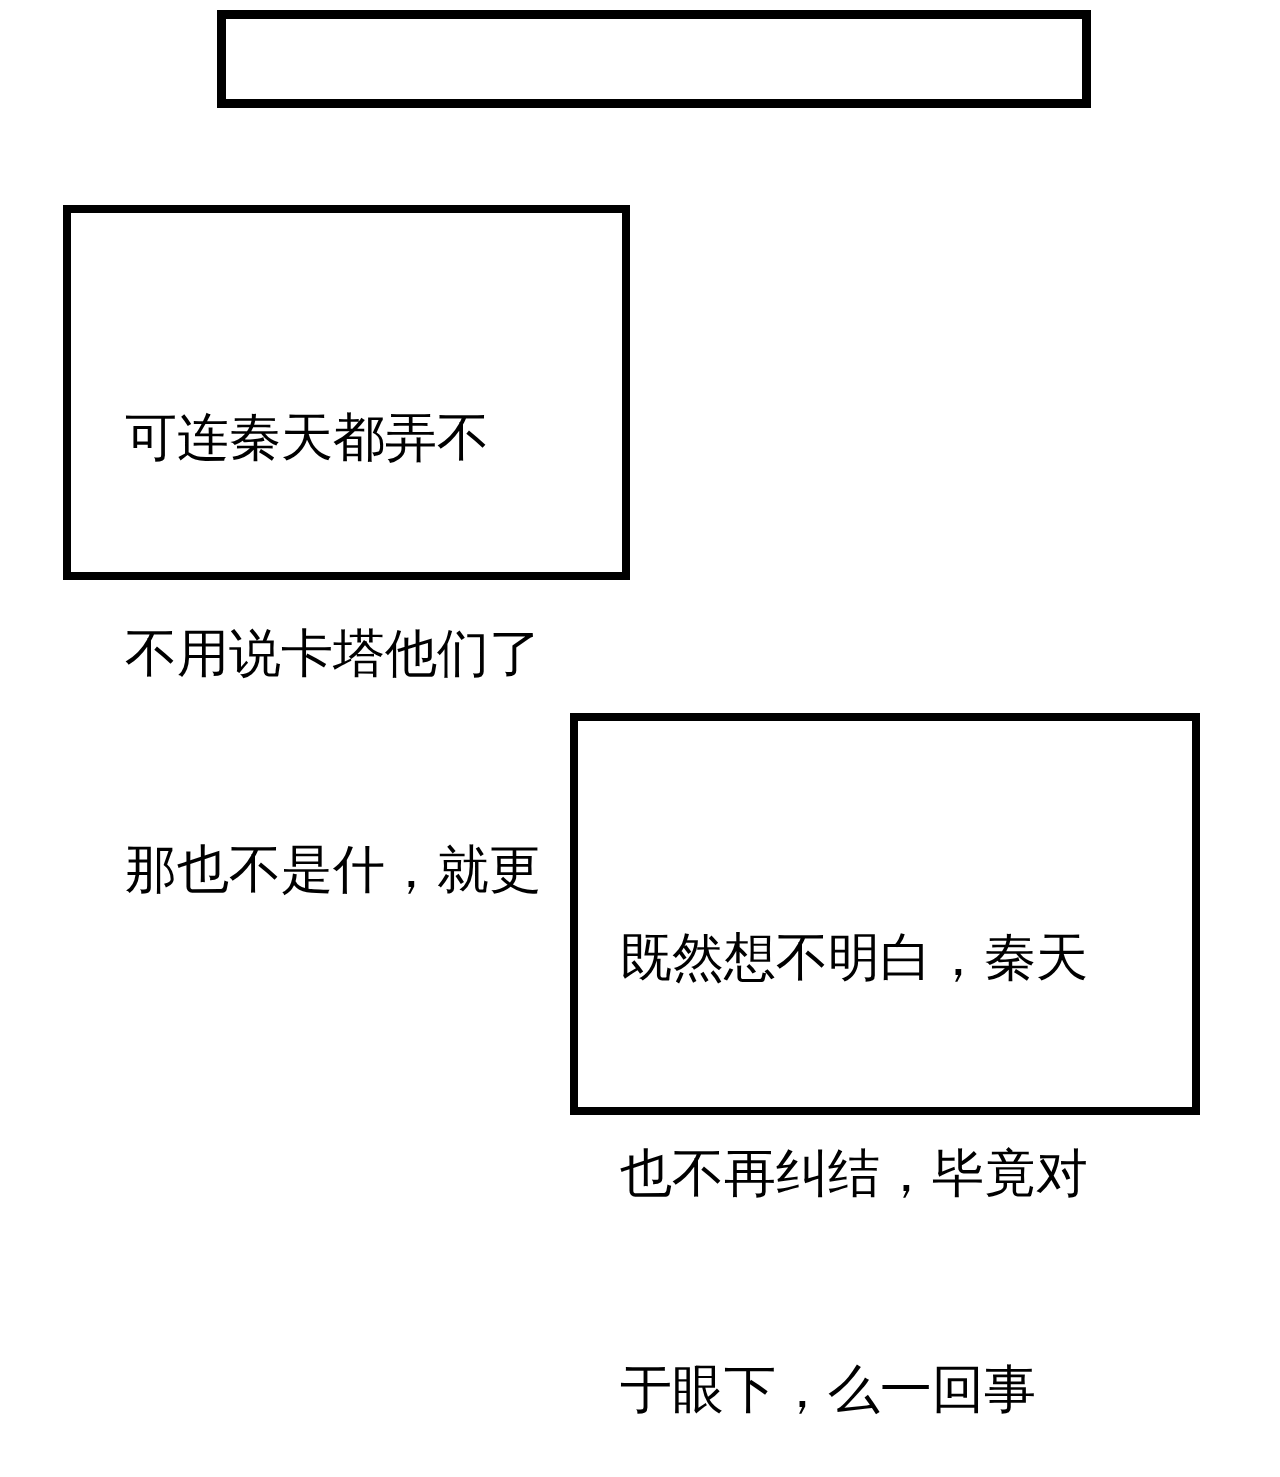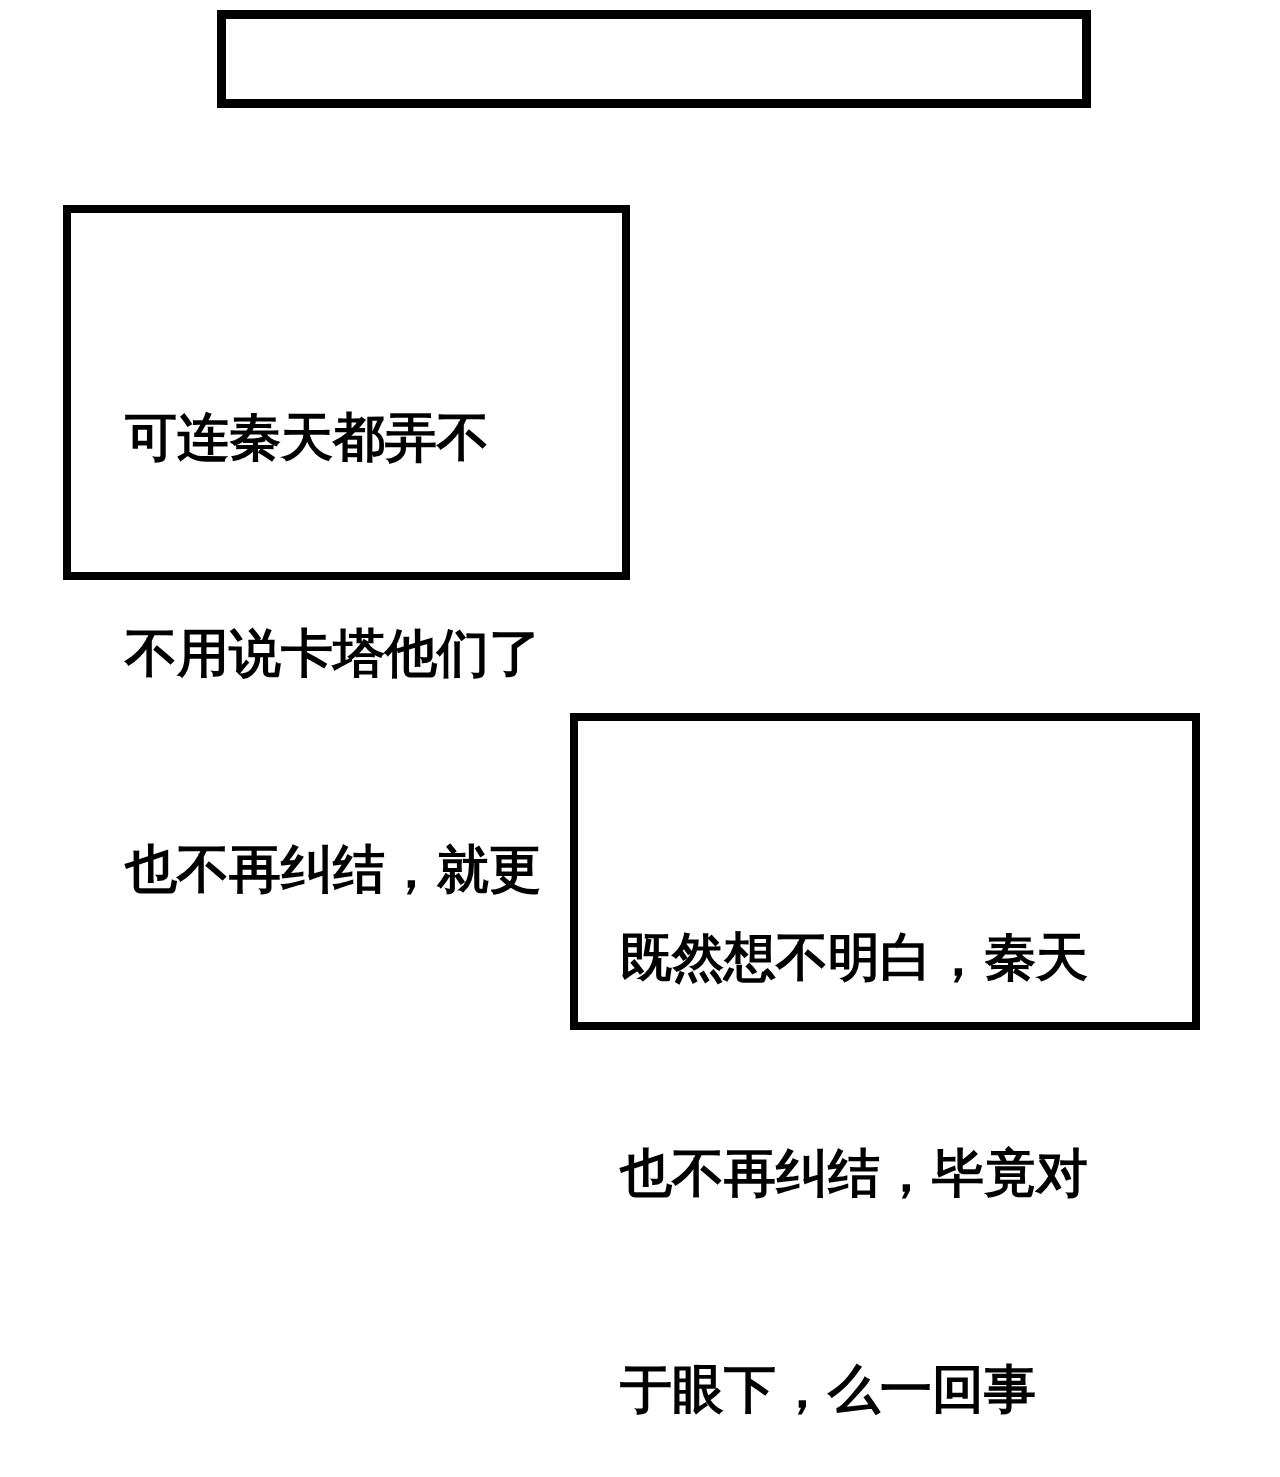--- a/index.html
+++ b/index.html
@@ -46,29 +46,29 @@
     width: 567px;
     height: 375px;
     border-width: 8px;
   }
 
   
   .panel--bubble-2 {
     left: 570px;
     top: 713px;
     width: 630px;
-    height: 317px;
+    height: 402px;
     border-width: 8px;
   }
 
   .bubble-text {
     position: absolute;
     color: #000000;
     font-family: "DejaVu Sans", "Liberation Sans", sans-serif;
-    font-weight: 700;
+    font-weight: 400;
     white-space: pre;
     letter-spacing: 0px;
   }
 
   .panel--bubble-1 .bubble-text {
     left: 54px;
     top: 44px;
     font-size: 52px;
     line-height: 72px;
   }
@@ -89,21 +89,21 @@
 <body>
 
 <div class="page">
 
   <div class="panel panel--banner"></div>
 
   <div class="panel panel--bubble-1">
     <div class="bubble-text">
       <span class="bubble-line">可连秦天都弄不</span>
       <span class="bubble-line">不用说卡塔他们了</span>
-      <span class="bubble-line">也不再纠结，就更</span>
+      <span class="bubble-line">那也不是什，就更</span>
     </div>
   </div>
 
   <div class="panel panel--bubble-2">
     <div class="bubble-text">
       <span class="bubble-line">既然想不明白，秦天</span>
       <span class="bubble-line">也不再纠结，毕竟对</span>
       <span class="bubble-line">于眼下，么一回事</span>
       
     </div>

